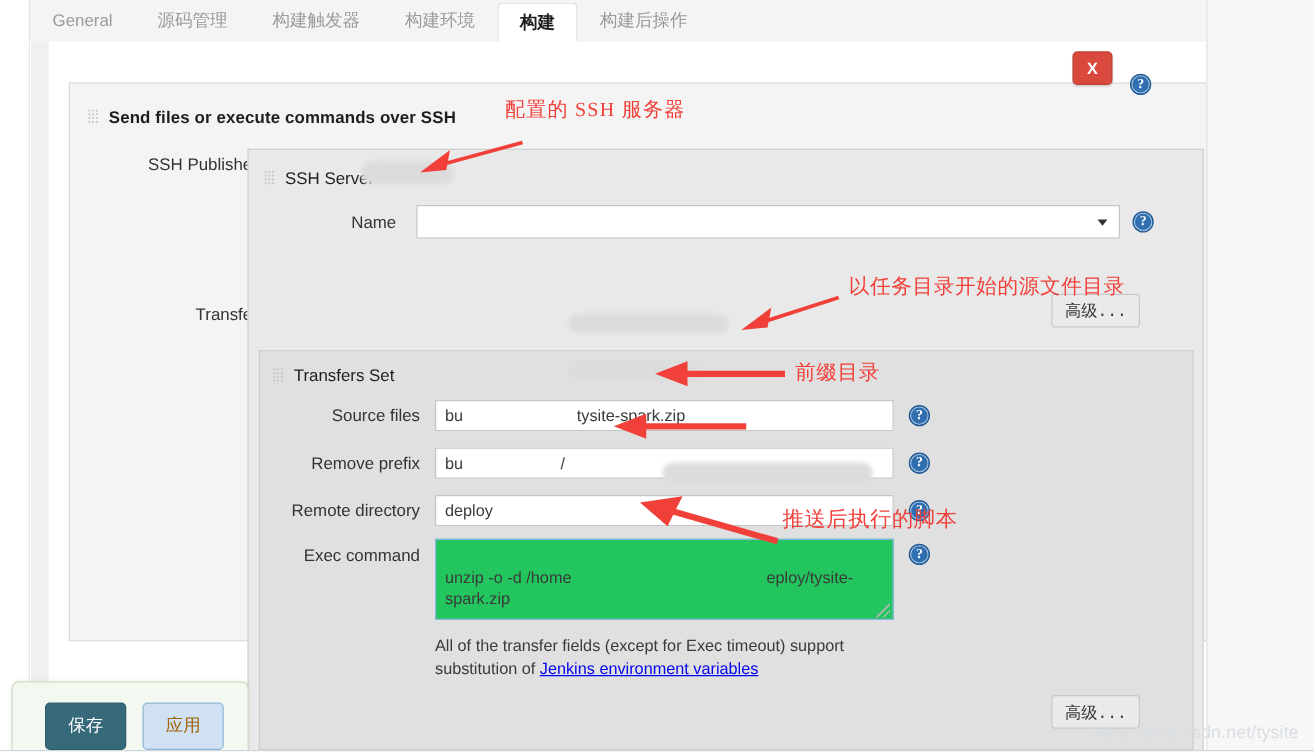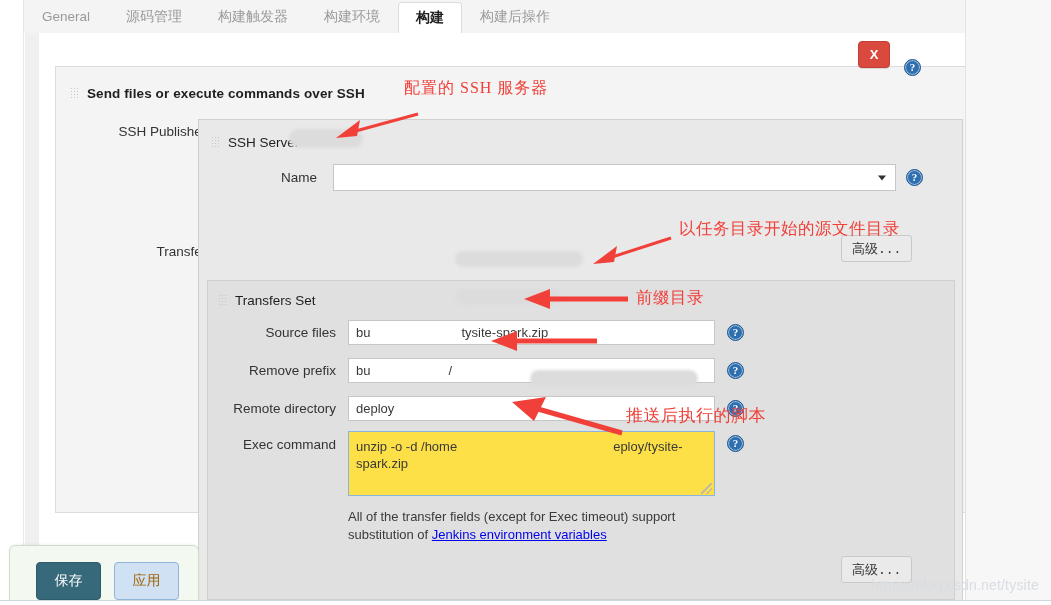--- a/index.html
+++ b/index.html
@@ -117,22 +117,22 @@
   }
 
   
   .transfer-panel{
     position:absolute;left:8px;top:160px;width:748px;height:320px;
     background:#e0e0e0;border:1px solid #cfcfcf;box-sizing:border-box;
   }
   .ts-title{position:absolute;left:10px;top:12px;font-size:13.5px;color:#1f1f1f;display:flex;align-items:center;}
 
   .textarea-field{
-    box-sizing:border-box;background:#fde047;border:1px solid #8cb4e2;
-    font-size:13px;color:#3a3a3a;padding:6px 7px;line-height:17px;
+    box-sizing:border-box;background:#22c55e;border:1px solid #8cb4e2;
+    font-size:13px;color:#3a3a3a;padding:21px 7px;line-height:17px;
     position:relative;overflow:hidden;
   }
   .resize-grip{
     position:absolute;right:2px;bottom:1px;width:11px;height:11px;
     background-image:linear-gradient(135deg,transparent 0 45%,#b5b5b5 45% 55%,transparent 55% 100%),
                      linear-gradient(135deg,transparent 0 70%,#b5b5b5 70% 80%,transparent 80% 100%);
     opacity:.85;
   }
 
   

